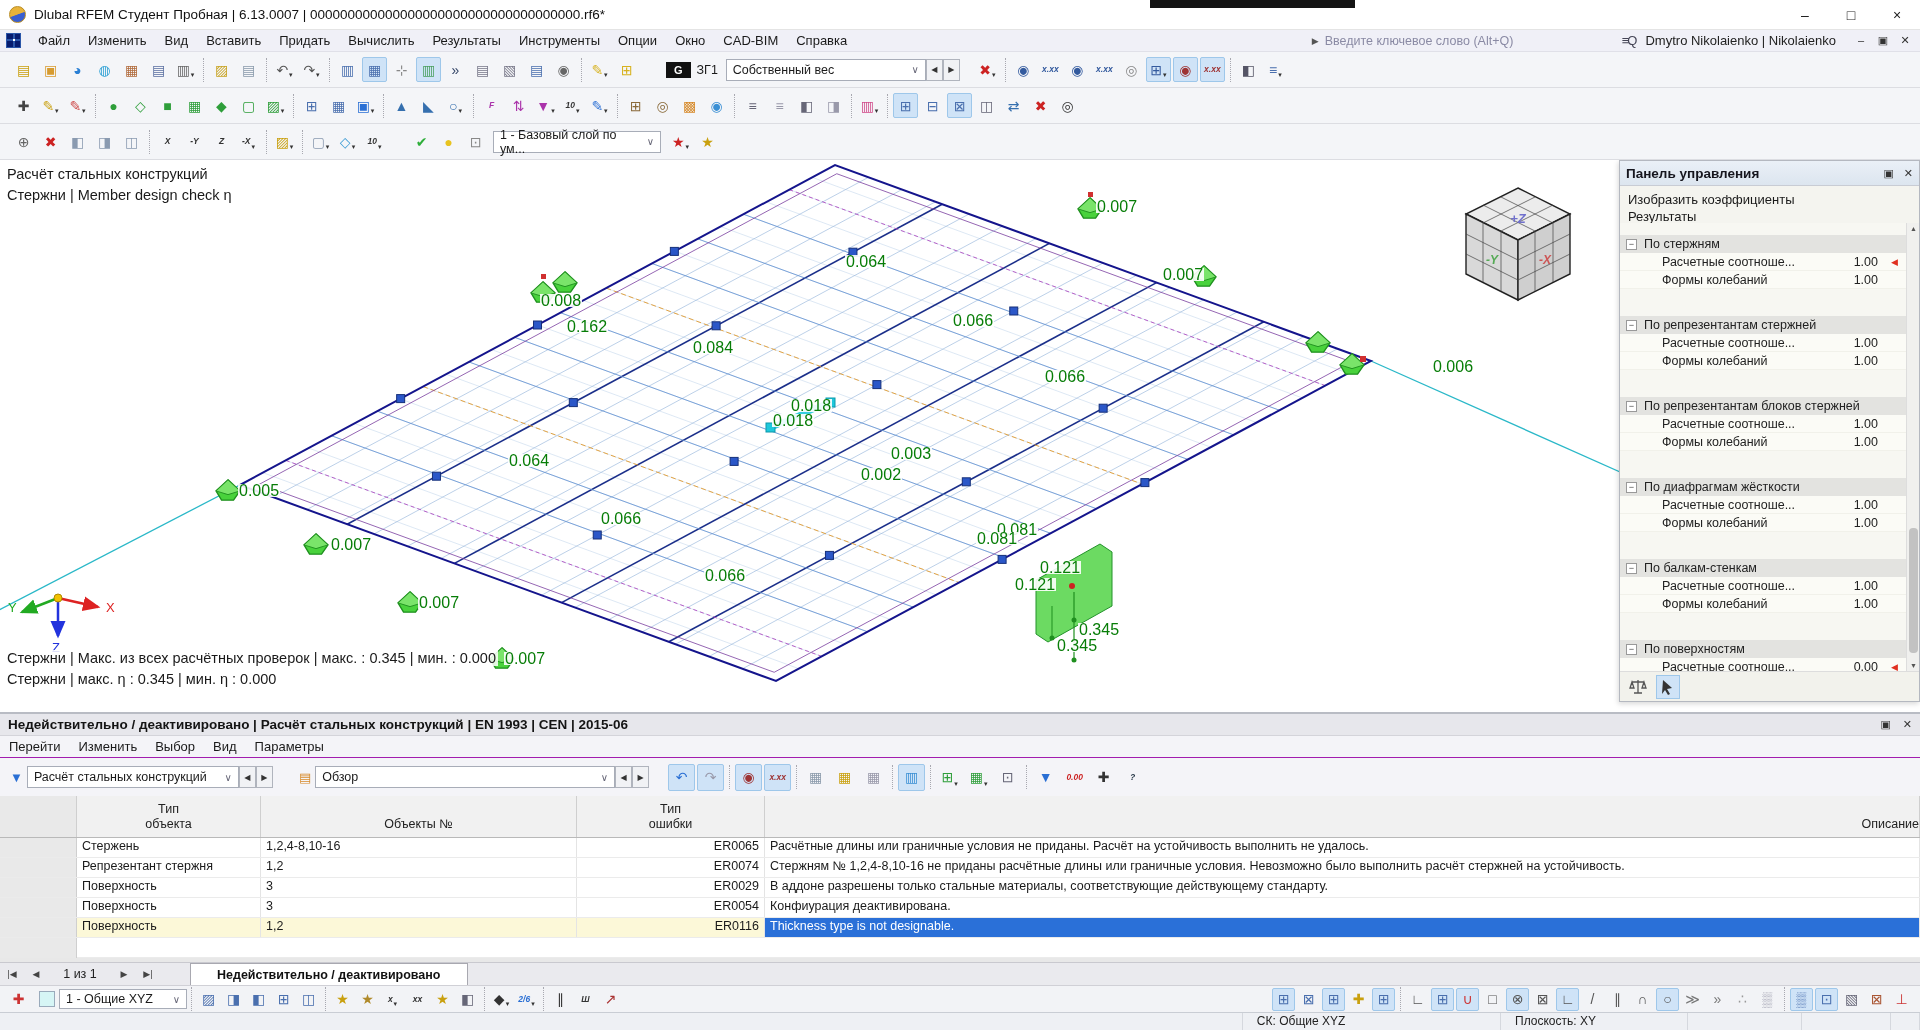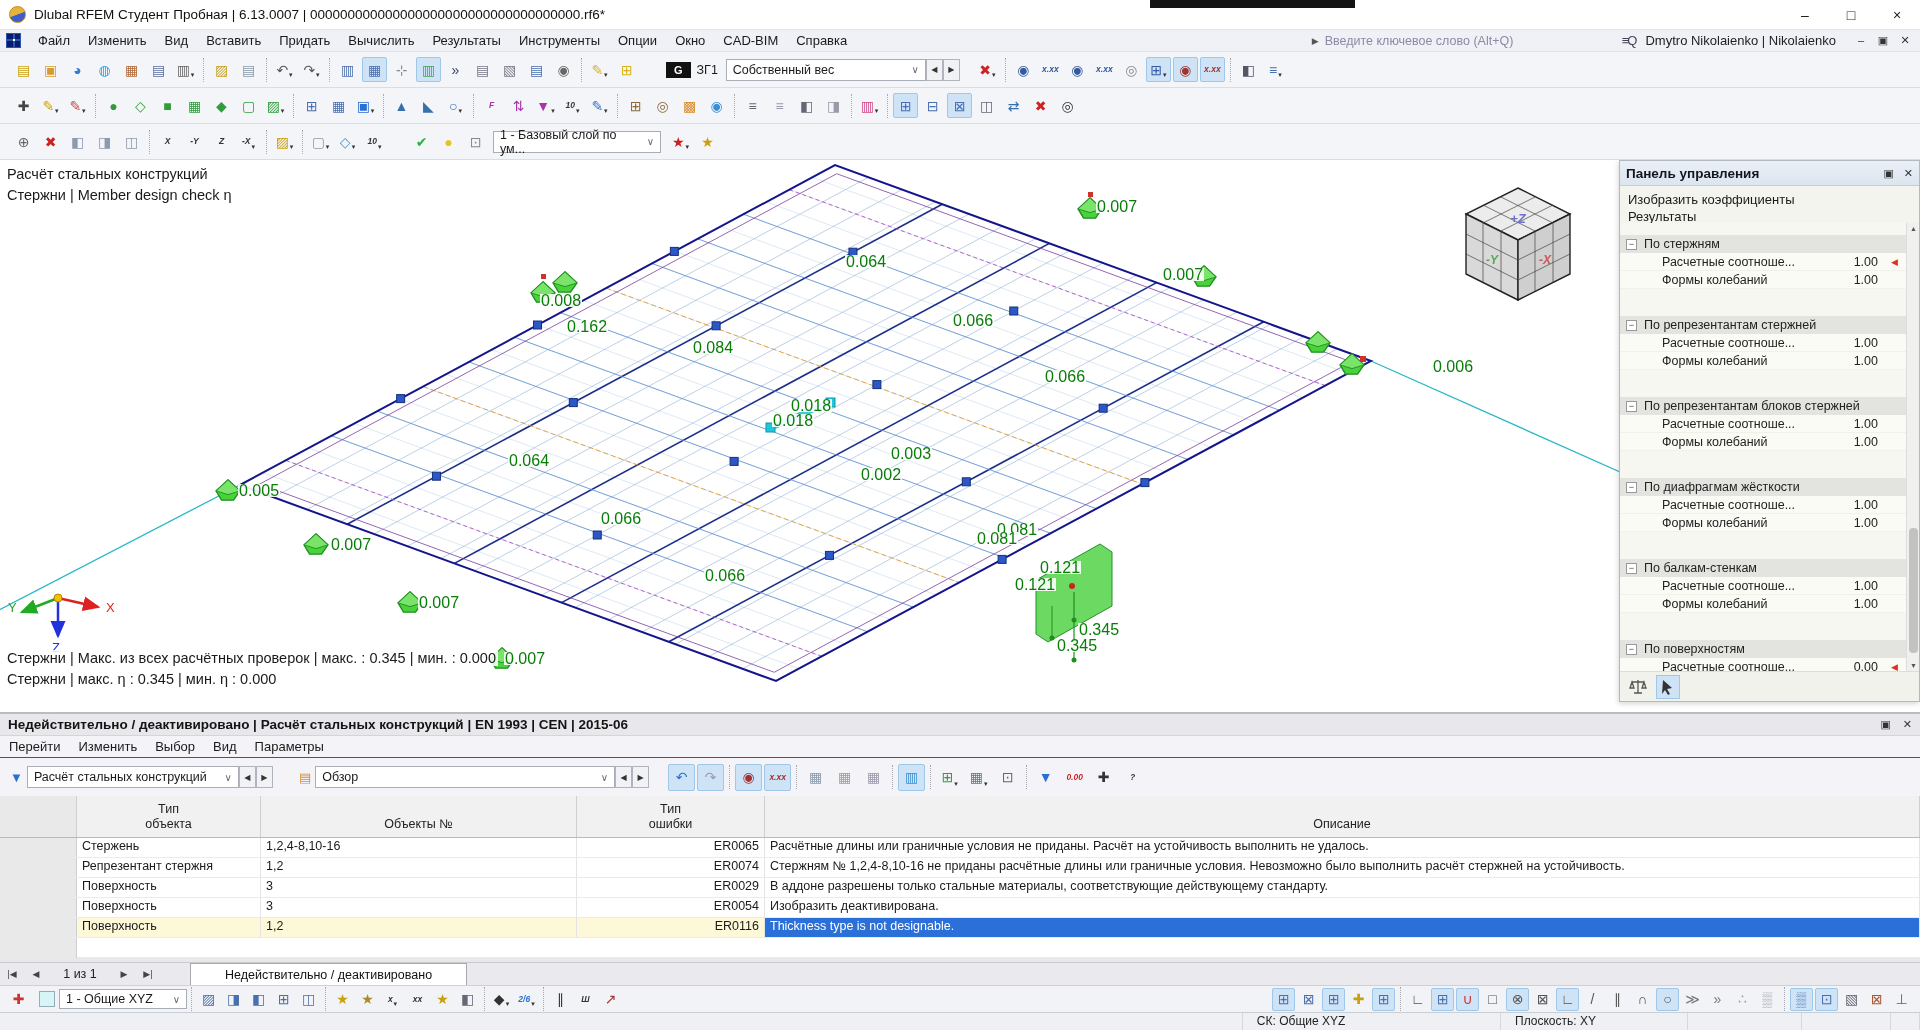--- a/index.html
+++ b/index.html
@@ -84,30 +84,30 @@
   
   .rtable{position:absolute;left:0;top:82px;width:1920px;height:174px;background:#000000;}
   .thead{display:flex;height:42px;background:#f1f1f1;border-bottom:1px solid #b9b9b9;font-size:12.5px;color:#222;}
   .th{border-right:1px solid #cfcfcf;display:flex;flex-direction:column;align-items:center;justify-content:center;line-height:15px;}
   .rrow{display:flex;height:20px;font-size:12.5px;border-bottom:1px solid #ebebeb;background:#fff;}
   .td{border-right:1px solid #e4e4e4;padding:1px 5px;white-space:nowrap;overflow:hidden;}
   .c-handle{width:77px;background:#e9e9e9;border-right:1px solid #cfcfcf;flex:none;}
   .c-type{width:184px;flex:none;}
   .c-obj{width:316px;flex:none;}
   .c-code{width:188px;flex:none;text-align:right;}
-  .c-desc{flex:1;}
+  .c-desc{flex:1;align-items:flex-end;}
   .rrow.sel{background:#fcf8d8;}
   .rrow.sel .c-desc{background:#2a70d8;color:#fff;}
   .emptyrow{display:flex;height:20px;background:#fff;border-bottom:1px solid #ebebeb;}
   .tablegrey{height:12px;background:#e8e8e8;}
   
   .rtabs{position:absolute;left:0;bottom:0;width:1920px;height:23px;background:#eaeaee;border-top:1px solid #c9c9cf;display:flex;align-items:center;}
   .pagerbtn{width:24px;text-align:center;font-size:9px;color:#444;}
   .pagerlabel{width:64px;text-align:center;font-size:12.5px;color:#222;}
-  .rtab{margin-left:30px;height:23px;background:#fff;border:1px solid #a8a8b0;border-bottom:none;display:flex;align-items:center;padding:0 34px;font-size:12.5px;color:#111;}
+  .rtab{margin-left:30px;height:23px;background:#fff;border:1px solid #a8a8b0;border-bottom:none;display:flex;align-items:center;padding:0 26px;font-size:12.5px;color:#111;font-weight:bold;}
 
   
   .btoolbar{position:absolute;left:0;top:985px;width:1920px;height:27px;background:#f2f3f6;border-top:1px solid #d0d0d6;display:flex;align-items:center;padding-left:6px;}
   .btoolbar .tbtn{width:23px;height:23px;}
   .swatch{width:16px;height:16px;background:#d6f5f5;border:1px solid #9ab;margin:0 4px 0 8px;flex:none;}
   .statusbar{position:absolute;left:0;top:1012px;width:1920px;height:18px;background:#eef0f4;border-top:1px solid #c9cdd4;display:flex;font-size:12px;color:#222;}
   .scell{border-right:1px solid #d5d8de;padding:1px 14px;white-space:nowrap;overflow:hidden;}
 </style>
 </head>
 <body>
@@ -922,21 +922,21 @@
             <div class="td c-type">Поверхность</div>
             <div class="td c-obj">3</div>
             <div class="td c-code">ER0029</div>
             <div class="td c-desc">В аддоне разрешены только стальные материалы, соответствующие действующему стандарту.</div>
           </div>
           <div class="rrow">
             <div class="c-handle"></div>
             <div class="td c-type">Поверхность</div>
             <div class="td c-obj">3</div>
             <div class="td c-code">ER0054</div>
-            <div class="td c-desc">Изобразить деактивирована.</div>
+            <div class="td c-desc">Конфиурация деактивирована.</div>
           </div>
           <div class="rrow sel">
             <div class="c-handle"></div>
             <div class="td c-type">Поверхность</div>
             <div class="td c-obj">1,2</div>
             <div class="td c-code">ER0116</div>
             <div class="td c-desc">Thickness type is not designable.</div>
           </div>
         </div>
       <div class="emptyrow">

